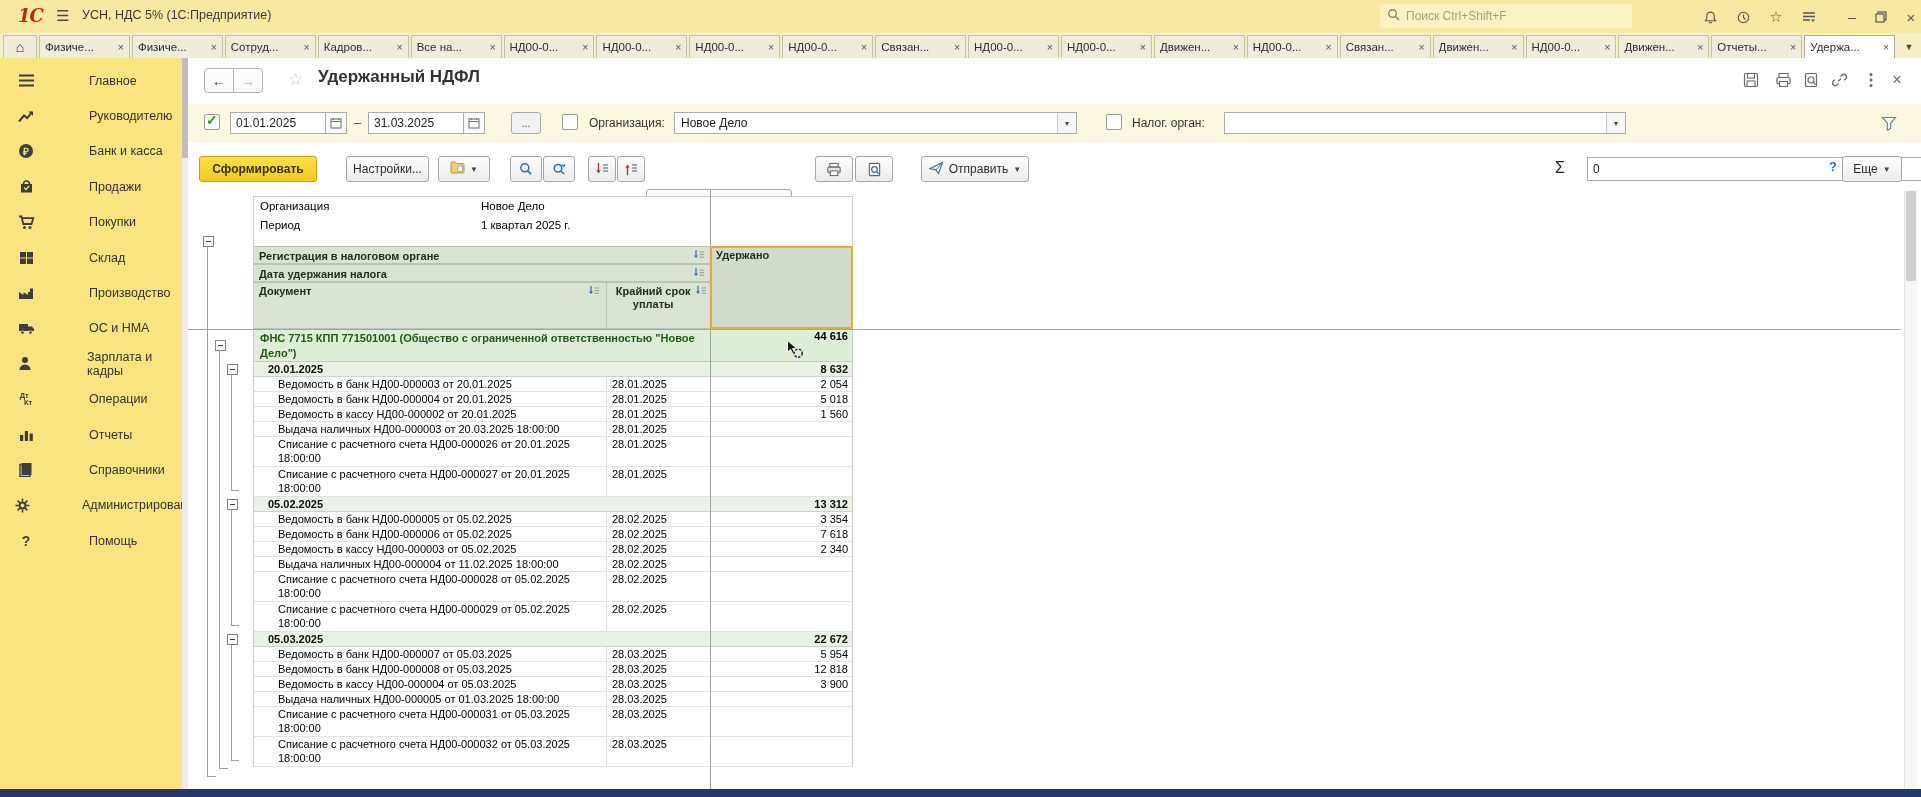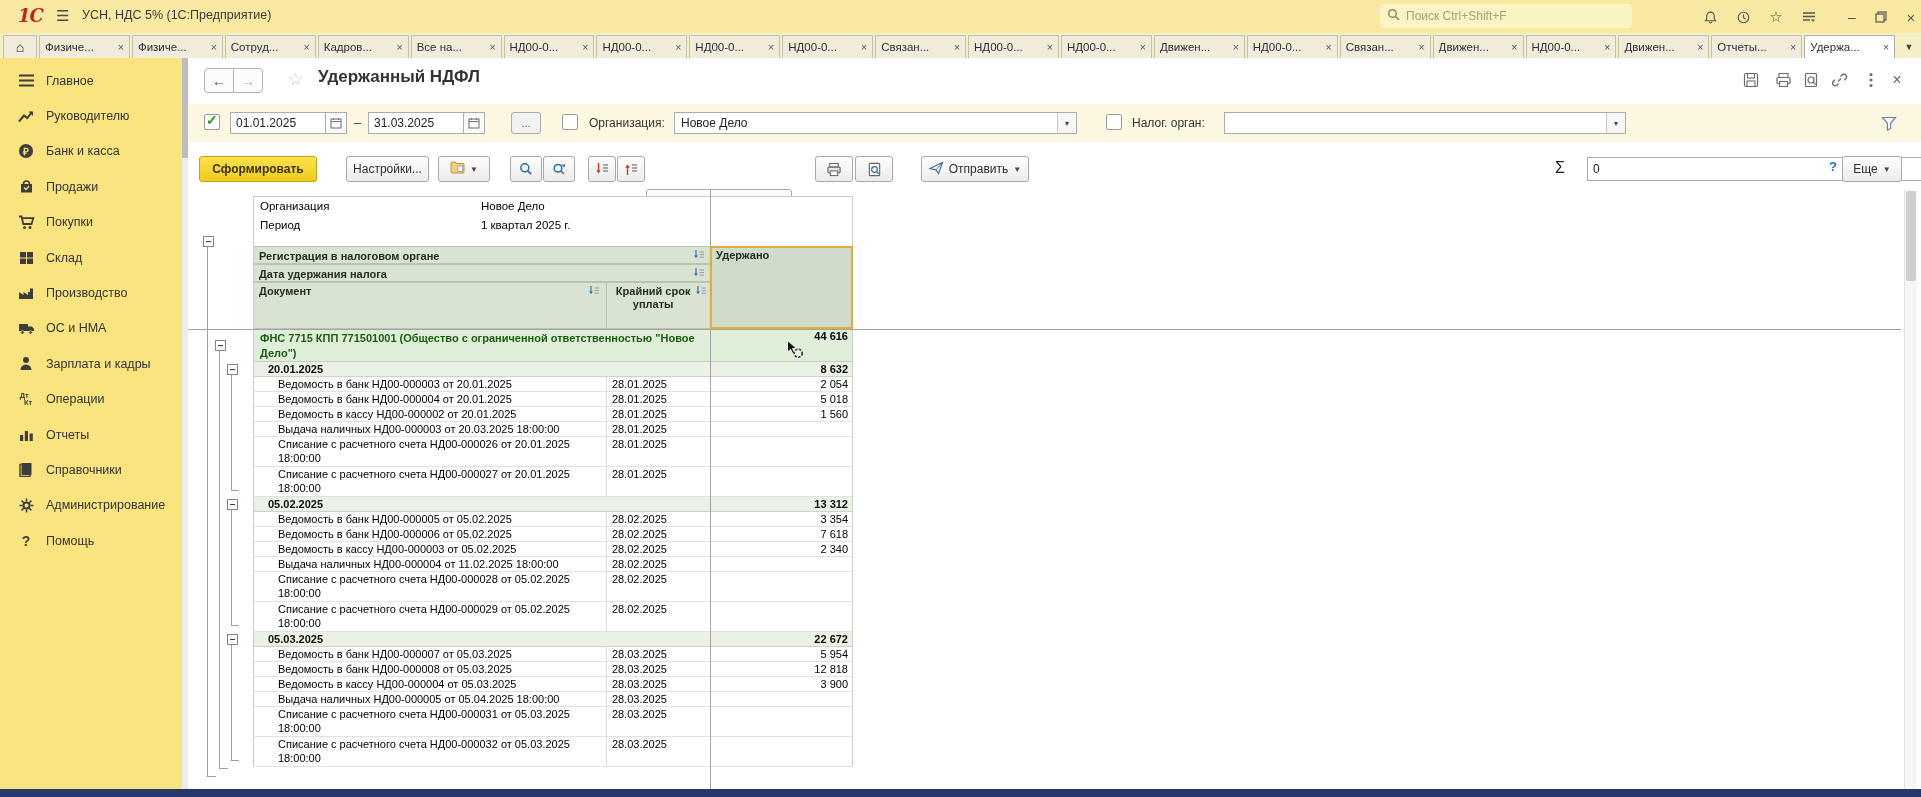--- a/index.html
+++ b/index.html
@@ -22,21 +22,21 @@
   .tab.home{width:34px;justify-content:center;flex:none;font-size:14px;color:#1e1e1e;font-weight:bold;}
   #tabs{display:flex;flex:1;min-width:0;}
   #tabs .tab{flex:1;min-width:0;}
   #tabs .tab .tlbl{flex:1;overflow:hidden;white-space:nowrap;}
   #tabs .tab .tx{font-size:10.5px;color:#555;margin-left:3px;}
   #tabs .tab.active{background:#fff;border-color:#adadad;}
   .taboverflow{width:24px;height:23px;display:flex;align-items:center;justify-content:center;color:#444;font-size:9px;flex:none;}
 
   
   .sidebar{position:absolute;left:0;top:58px;width:182px;height:731px;background:#f9e480;padding-top:5px;box-sizing:border-box;}
-  .side-item{height:35.4px;display:flex;align-items:center;padding-left:15px;cursor:default;}
+  .side-item{height:35.4px;display:flex;align-items:center;padding-left:15px;cursor:default;gap:43px;}
   .sicon{width:22px;display:flex;align-items:center;justify-content:center;color:#3d3d3d;}
   .slbl{margin-left:9px;font-size:12.5px;color:#333;}
   .dtkt{font-size:7.5px;font-weight:bold;color:#3d3d3d;line-height:7px;text-align:left;}
   .qmark{font-size:14px;font-weight:bold;color:#3d3d3d;}
   .side-scroll{position:absolute;left:182px;top:58px;width:6px;height:731px;background:#ececec;}
   .side-thumb{width:6px;height:100px;background:#bdbdbd;}
 
   
   .content{position:absolute;left:188px;top:58px;width:1733px;height:731px;background:#fff;}
 
@@ -703,21 +703,21 @@
             <div class="c cdoc docp">Ведомость в банк НД00-000008 от 05.03.2025</div>
             <div class="c cdl dlp">28.03.2025</div>
             <div class="c cval">12 818</div>
           </div>
           <div class="r h-det det">
             <div class="c cdoc docp">Ведомость в кассу НД00-000004 от 05.03.2025</div>
             <div class="c cdl dlp">28.03.2025</div>
             <div class="c cval">3 900</div>
           </div>
           <div class="r h-det det">
-            <div class="c cdoc docp">Выдача наличных НД00-000005 от 05.04.2025 18:00:00</div>
+            <div class="c cdoc docp">Выдача наличных НД00-000005 от 01.03.2025 18:00:00</div>
             <div class="c cdl dlp">28.03.2025</div>
             <div class="c cval"></div>
           </div>
           <div class="r h-tall det">
             <div class="c cdoc docp">Списание с расчетного счета НД00-000031 от 05.03.2025<br>18:00:00</div>
             <div class="c cdl dlp">28.03.2025</div>
             <div class="c cval"></div>
           </div>
           <div class="r h-tall det">
             <div class="c cdoc docp">Списание с расчетного счета НД00-000032 от 05.03.2025<br>18:00:00</div>

